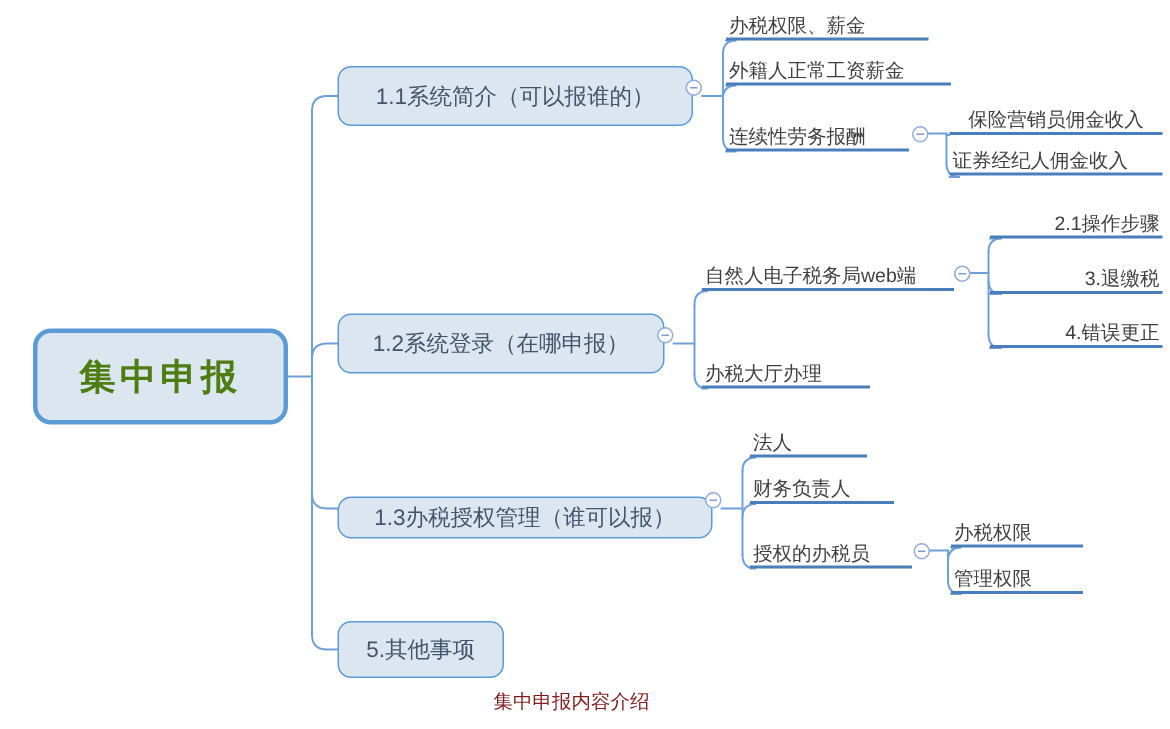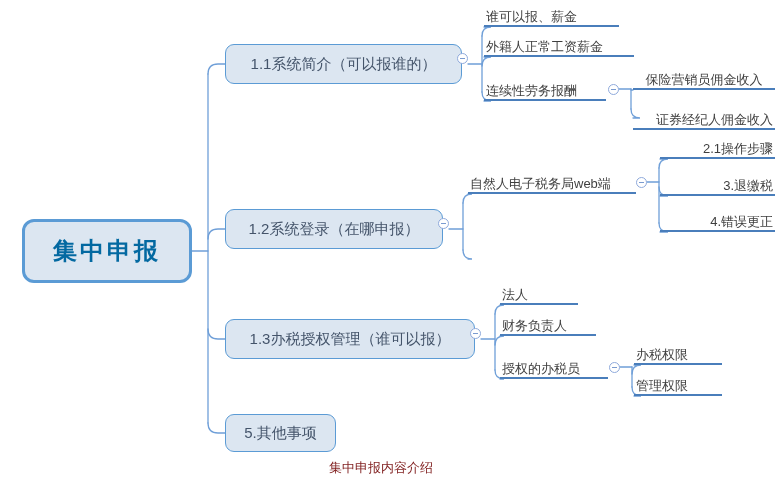--- a/index.html
+++ b/index.html
@@ -30,21 +30,21 @@
   
   .root-node {
     position: absolute;
     box-sizing: border-box;
     background: #dce6f1;
     border: 3px solid #5b9bd5;
     border-radius: 12px;
     display: flex;
     align-items: center;
     justify-content: center;
-    color: #0369a1;
+    color: #4d7c0f;
     font-weight: bold;
     letter-spacing: 3px;
   }
   
   .branch-node {
     position: absolute;
     box-sizing: border-box;
     background: #dce6f1;
     border: 1.5px solid #5b9bd5;
     border-radius: 9px;
@@ -143,53 +143,56 @@
 
 <div class="layer" id="node-layer">
     <div class="root-node" style="left: 22px; top: 219px; width: 170px; height: 64px; font-size: 24px;">
       <span>集中申报</span>
     </div>
     <div class="branch-node" style="left: 225px; top: 44px; width: 237px; height: 40px; font-size: 15px;">
       <span>1.1系统简介（可以报谁的）</span>
     </div>
     <div class="collapse-icon" style="left: 457px; top: 53px;"></div>
     <div class="leaf-node align-left" style="left: 484px; top: 3px; width: 135px; height: 24px; font-size: 13px;">
-      <span class="leaf-text">谁可以报、薪金</span>
+      <span class="leaf-text">办税权限、薪金</span>
     </div>
     <div class="leaf-node align-left" style="left: 484px; top: 33px; width: 150px; height: 24px; font-size: 13px;">
       <span class="leaf-text">外籍人正常工资薪金</span>
     </div>
     <div class="leaf-node align-left" style="left: 484px; top: 77px; width: 122px; height: 24px; font-size: 13px;">
       <span class="leaf-text">连续性劳务报酬</span>
     </div>
     <div class="collapse-icon" style="left: 608px; top: 84px;"></div>
     <div class="leaf-node align-left" style="left: 633px; top: 66px; width: 142px; height: 24px; font-size: 13px; justify-content: center;">
       <span class="leaf-text">保险营销员佣金收入</span>
     </div>
-    <div class="leaf-node align-left" style="left: 633px; top: 106px; width: 142px; height: 24px; font-size: 13px; justify-content: flex-end;">
+    <div class="leaf-node align-left" style="left: 633px; top: 93px; width: 142px; height: 24px; font-size: 13px;">
       <span class="leaf-text">证券经纪人佣金收入</span>
     </div>
     <div class="branch-node" style="left: 225px; top: 209px; width: 218px; height: 40px; font-size: 15px;">
       <span>1.2系统登录（在哪申报）</span>
     </div>
     <div class="collapse-icon" style="left: 438px; top: 218px;"></div>
     <div class="leaf-node align-left" style="left: 468px; top: 170px; width: 168px; height: 24px; font-size: 13px;">
       <span class="leaf-text">自然人电子税务局web端</span>
     </div>
     <div class="collapse-icon" style="left: 636px; top: 177px;"></div>
     <div class="leaf-node align-right" style="left: 660px; top: 135px; width: 115px; height: 24px; font-size: 13px;">
       <span class="leaf-text">2.1操作步骤</span>
     </div>
     <div class="leaf-node align-right" style="left: 660px; top: 172px; width: 115px; height: 24px; font-size: 13px;">
       <span class="leaf-text">3.退缴税</span>
     </div>
     <div class="leaf-node align-right" style="left: 660px; top: 208px; width: 115px; height: 24px; font-size: 13px;">
       <span class="leaf-text">4.错误更正</span>
     </div>
-    <div class="branch-node" style="left: 225px; top: 319px; width: 250px; height: 40px; font-size: 15px;">
+    <div class="leaf-node align-left" style="left: 468px; top: 235px; width: 112px; height: 24px; font-size: 13px;">
+      <span class="leaf-text">办税大厅办理</span>
+    </div>
+    <div class="branch-node" style="left: 225px; top: 331px; width: 250px; height: 28px; font-size: 15px;">
       <span>1.3办税授权管理（谁可以报）</span>
     </div>
     <div class="collapse-icon" style="left: 470px; top: 328px;"></div>
     <div class="leaf-node align-left" style="left: 500px; top: 281px; width: 78px; height: 24px; font-size: 13px;">
       <span class="leaf-text">法人</span>
     </div>
     <div class="leaf-node align-left" style="left: 500px; top: 312px; width: 96px; height: 24px; font-size: 13px;">
       <span class="leaf-text">财务负责人</span>
     </div>
     <div class="leaf-node align-left" style="left: 500px; top: 355px; width: 108px; height: 24px; font-size: 13px;">

